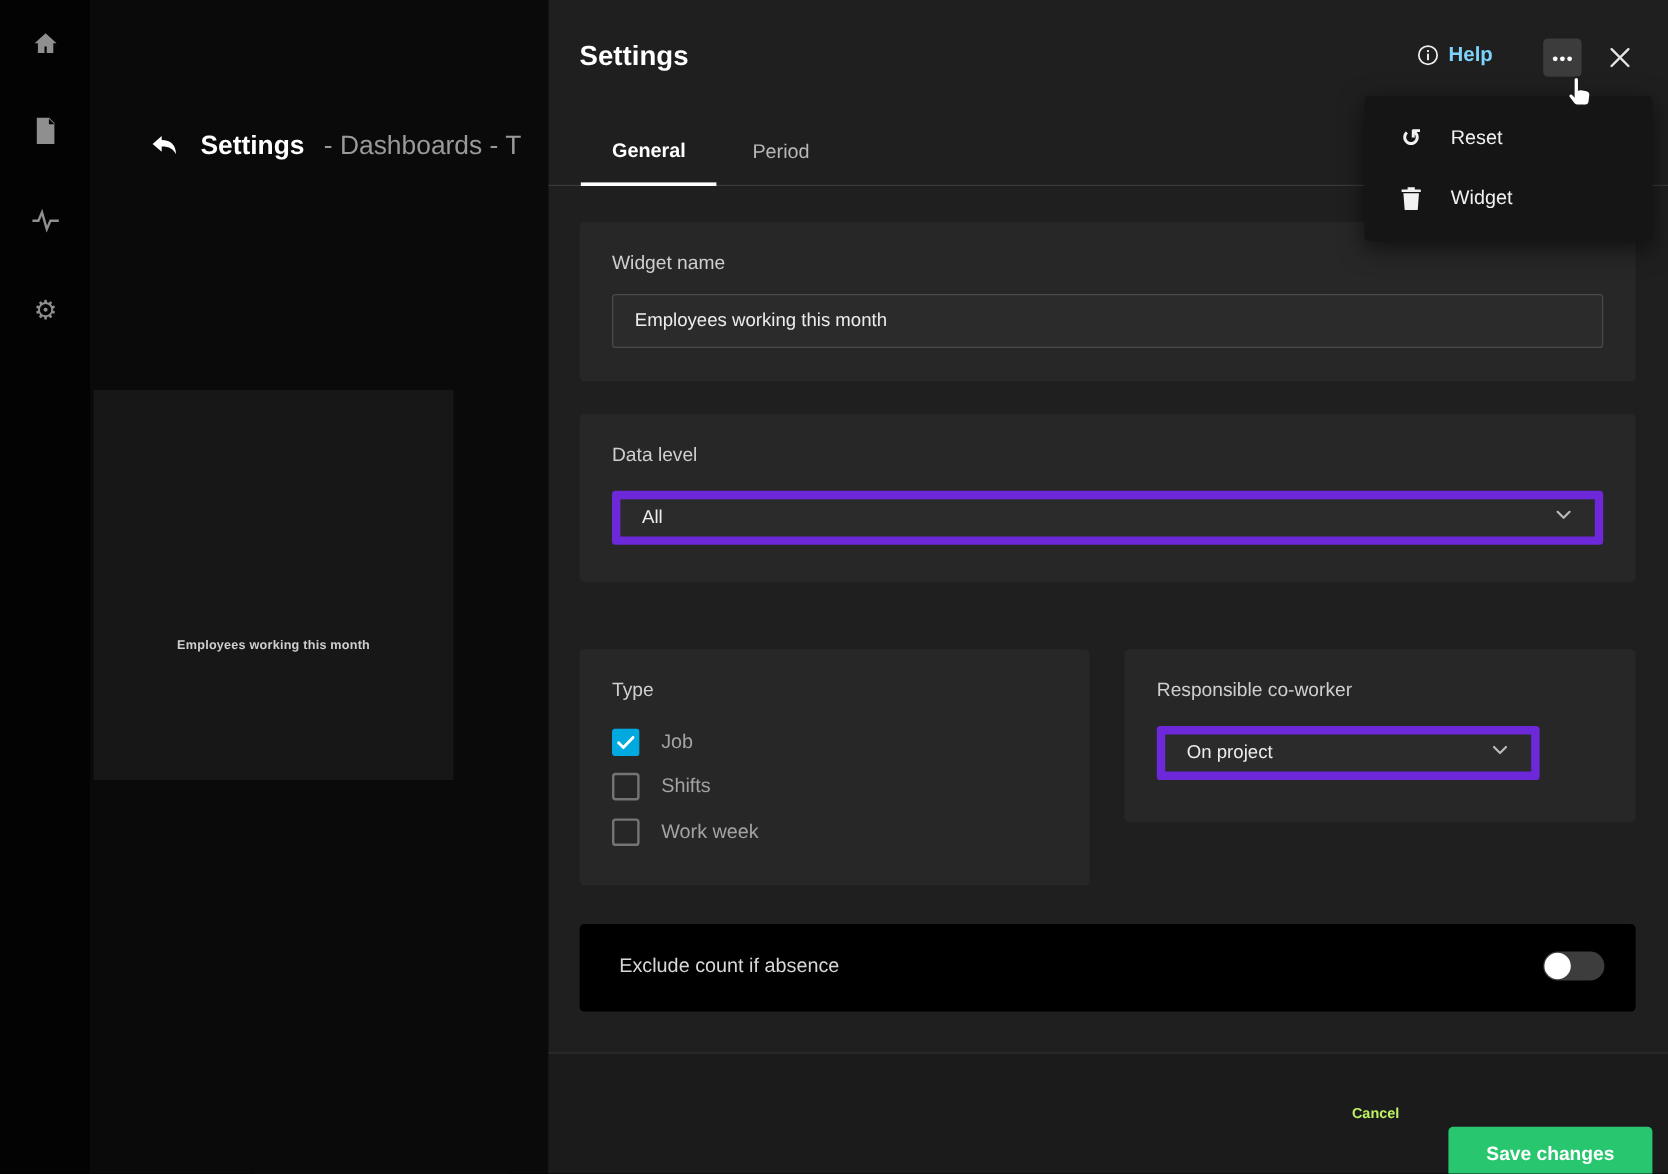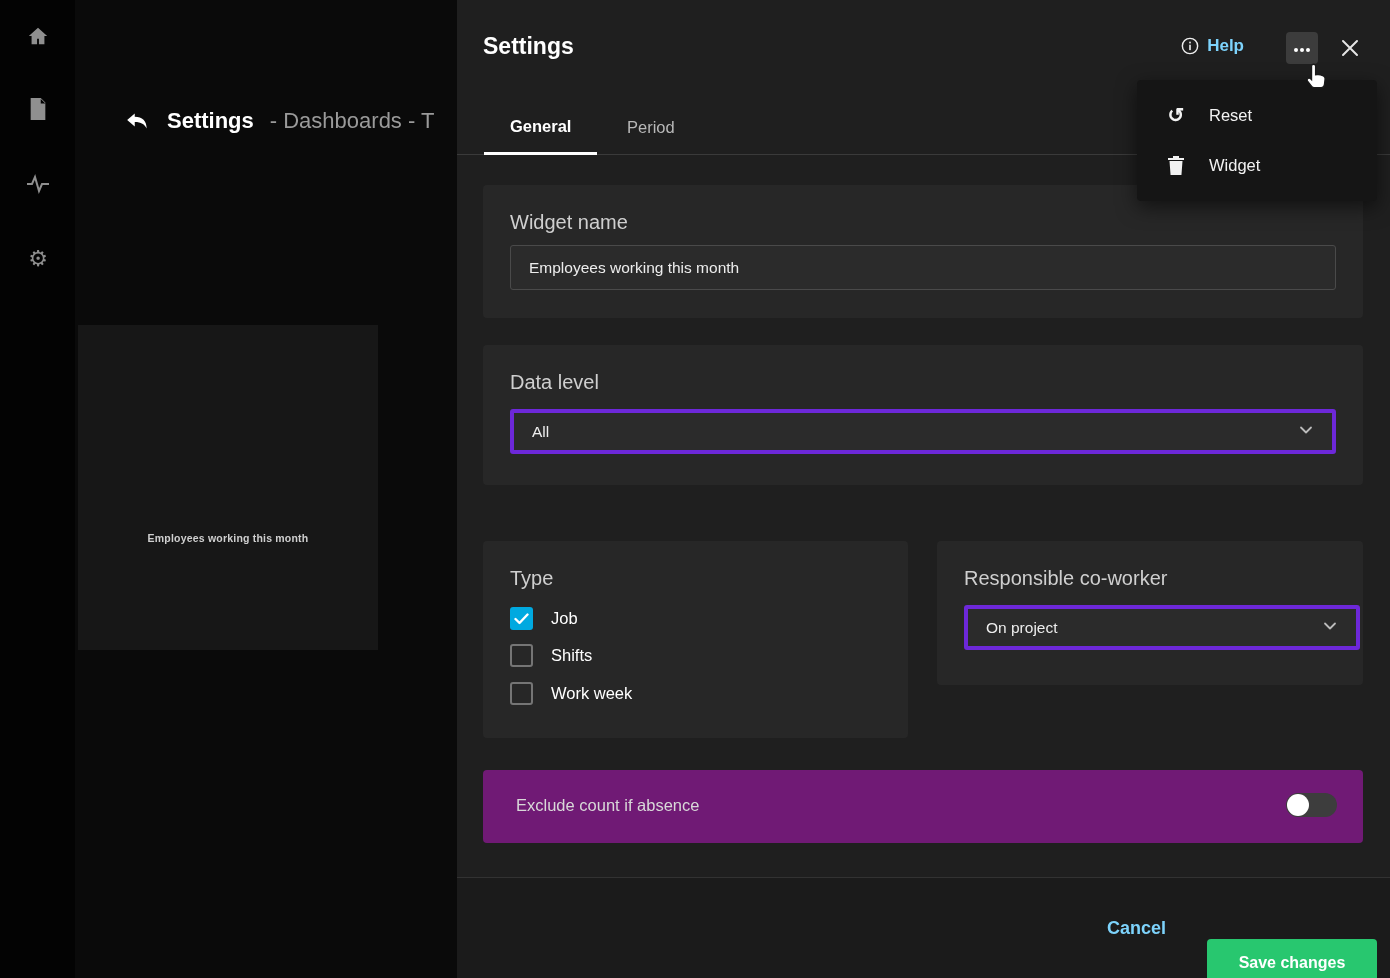--- a/index.html
+++ b/index.html
@@ -37,51 +37,51 @@
   .close-btn { position:absolute; right:28px; top:36px; width:24px; height:24px; color:#e5e5e5; cursor:pointer; }
 
   
   .tabs { position:absolute; left:0; top:100px; width:100%; height:55px; border-bottom:1px solid #3a3a3a; }
   .tab { position:absolute; top:0; height:54px; display:flex; align-items:center; font-size:16.5px; cursor:pointer; }
   .tab.general { left:27px; padding:0 26px; color:#ffffff; font-weight:600; border-bottom:3px solid #ffffff; height:55px; }
   .tab.period { left:170px; color:#b8b8b8; font-weight:400; }
 
   
   .card { position:absolute; background:#272727; border-radius:4px; }
-  .card-label { position:absolute; left:27px; top:26px; font-size:20px; color:#cfcfcf; }
+  .card-label { position:absolute; left:27px; top:26px; font-size:16px; color:#cfcfcf; }
 
   .card-widget-name { left:26px; top:185px; width:880px; height:133px; }
   .text-input { position:absolute; left:27px; top:60px; width:826px; height:45px; background:#2b2b2b;
     border:1px solid #4a4a4a; border-radius:3px; color:#ededed; font-size:15.5px; padding:0 18px;
     font-family:"Liberation Sans", sans-serif; outline:none; }
 
   .card-data-level { left:26px; top:345px; width:880px; height:140px; }
   .select { position:absolute; left:27px; top:64px; width:826px; height:45px; background:#2b2b2b;
-    border:4px solid #6d28d9; border-radius:3px; display:flex; align-items:center; justify-content:space-between;
+    border:7px solid #6d28d9; border-radius:3px; display:flex; align-items:center; justify-content:space-between;
     padding:0 18px; color:#ededed; font-size:15.5px; cursor:pointer; }
 
   .card-type { left:26px; top:541px; width:425px; height:197px; }
   .check-row { position:absolute; left:27px; display:flex; align-items:center; gap:18px; cursor:pointer; }
-  .check-row .lbl { font-size:16.5px; color:#ffffff; }
+  .check-row .lbl { font-size:16.5px; color:#a3a3a3; }
   .checkbox { width:23px; height:23px; border-radius:3px; border:2px solid #757575; background:transparent;
     display:flex; align-items:center; justify-content:center; }
   .checkbox.checked { border-color:transparent; color:#fff; }
 
   .card-resp { left:480px; top:541px; width:426px; height:144px; }
-  .card-resp .select { width:396px;justify-content:space-between; }
+  .card-resp .select { width:319px;justify-content:space-between; }
 
   .card-exclude { left:26px; top:770px; width:880px; height:73px; }
   .exclude-label { position:absolute; left:33px; top:26px; font-size:16.5px; color:#d8d8d8; }
   .toggle { position:absolute; right:26px; top:23px; width:51px; height:24px; border-radius:12px; background:#3d3d3d; cursor:pointer; }
   .toggle .knob { position:absolute; left:1px; top:1px; width:22px; height:22px; border-radius:50%; background:#ffffff; }
 
   
   .panel-footer { position:absolute; left:0; top:877px; width:100%; height:101px; background:#1b1b1b; border-top:1px solid #323232; }
   .cancel-btn { position:absolute; right:224px; top:28px; height:44px; display:flex; align-items:center;
-    color:#7dd3fc; font-size:18px; font-weight:700; cursor:pointer; background:transparent; border:none;
+    color:#bef264; font-size:12px; font-weight:700; cursor:pointer; background:transparent; border:none;
     font-family:"Liberation Sans", sans-serif;text-align:center; }
   .save-btn { position:absolute; right:13px; top:26px; width:170px; height:48px; border:none; border-radius:4px;
     color:#ffffff; font-size:16px; font-weight:700; cursor:pointer; font-family:"Liberation Sans", sans-serif;margin-top:35px; }
 
   
   .menu { position:absolute; left:1137px; top:80px; width:240px; height:121px; background:#151515; border-radius:4px;
     box-shadow:0 6px 20px rgba(0,0,0,.55); z-index:50; padding:10px 0; }
   .menu-item { height:50px; display:flex; align-items:center; gap:22px; padding:0 28px; color:#f2f2f2;
     font-size:16.5px; cursor:pointer; }
   .menu-item .mi-icon { width:22px; height:22px; display:flex; align-items:center; justify-content:center;
@@ -213,21 +213,21 @@
       <div class="select">
         <span>On project</span>
         <span>
           <svg width="16" height="16" viewBox="0 0 16 16">
               <path d="M3 5.5l5 5 5-5" stroke="#bbbbbb" stroke-width="1.8" fill="none" stroke-linecap="round" stroke-linejoin="round"></path>
             </svg>
         </span>
       </div>
     </div>
 
-    <div class="card card-exclude" style="background:#701a75;text-align:right;">
+    <div class="card card-exclude" style="background:#000000;text-align:right;">
       <div class="exclude-label">Exclude count if absence</div>
       <div class="toggle">
         <span class="knob"></span>
       </div>
     </div>
 
     <div class="panel-footer">
       <button class="cancel-btn">Cancel</button>
       <button class="save-btn" style="background:#28c76f;">Save changes</button>
     </div>

